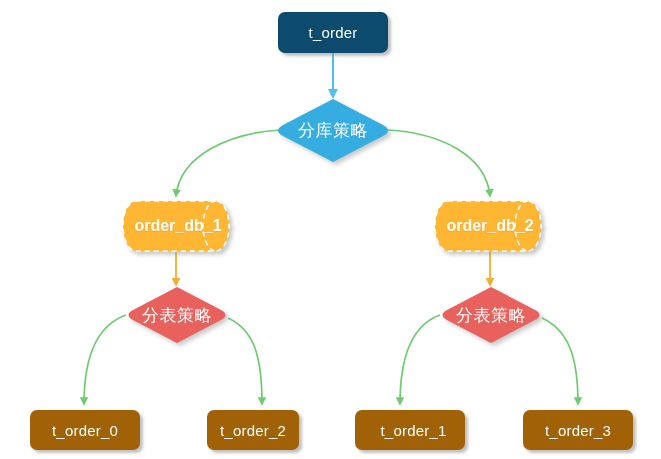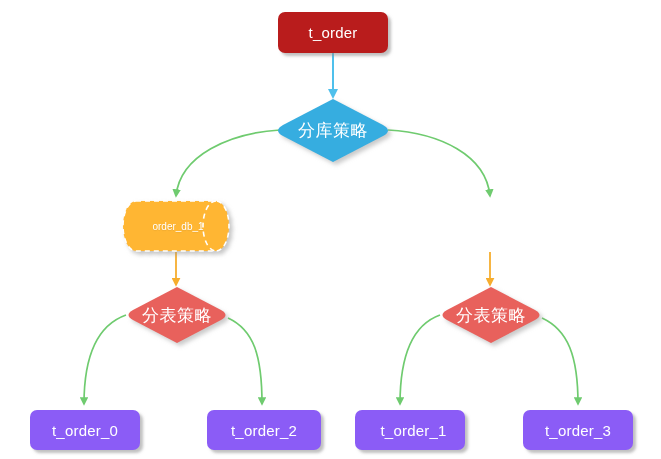--- a/index.html
+++ b/index.html
@@ -34,36 +34,36 @@
   }
   
   .rect {
     border-radius: 7px;
     box-shadow: 3px 3px 3px rgba(140,140,140,0.55);
   }
   .rect .label {
     font-size: 15px;
     letter-spacing: 0.2px;
   }
-  .rect.teal   { background: #b91c1c; }
-  .rect.purple { background: #8b5cf6; text-align: right; }
+  .rect.teal   { background: #0c4a6e; }
+  .rect.purple { background: #a16207; text-align: right; }
 
   
   .cylinder {
     filter: drop-shadow(3px 3px 2px rgba(150,150,150,0.55));
   }
   .cylinder .cyl-svg {
     position: absolute;
     left: 0;
     top: 0;
   }
   .cylinder .label {
     position: relative;
-    font-size: 10px;
-    font-weight: normal;
+    font-size: 16px;
+    font-weight: bold;
     z-index: 2;
     text-shadow: 0 1px 1px rgba(0,0,0,0.08);
   }
 
   
   .diamond {
     filter: drop-shadow(3px 3px 2px rgba(150,150,150,0.5));
   }
   .diamond .dia-svg {
     position: absolute;
@@ -126,40 +126,47 @@
   </div>
 
   <div class="node cylinder" style="left:122px; top:200px; width:112px; height:52px;">
     <svg class="cyl-svg" width="112" height="52" viewBox="0 0 112 52" xmlns="http://www.w3.org/2000/svg">
       <path d="M 14 1 L 94 1 A 13 25 0 0 1 94 51 L 14 51 A 13 25 0 0 1 14 1 Z" fill="#ffb633" stroke="#ffffff" stroke-width="1.6" stroke-dasharray="5,4"></path>
       <path d="M 94 1 A 13 25 0 0 0 94 51" fill="none" stroke="#ffffff" stroke-width="1.6" stroke-dasharray="5,4"></path>
     </svg>
     <span class="label">order_db_1</span>
   </div>
 
+  <div class="node cylinder" style="left:434px; top:200px; width:112px; height:52px;">
+    <svg class="cyl-svg" width="112" height="52" viewBox="0 0 112 52" xmlns="http://www.w3.org/2000/svg">
+      <path d="M 14 1 L 94 1 A 13 25 0 0 1 94 51 L 14 51 A 13 25 0 0 1 14 1 Z" fill="#ffb633" stroke="#ffffff" stroke-width="1.6" stroke-dasharray="5,4"></path>
+      <path d="M 94 1 A 13 25 0 0 0 94 51" fill="none" stroke="#ffffff" stroke-width="1.6" stroke-dasharray="5,4"></path>
+    </svg>
+    <span class="label">order_db_2</span>
+  </div>
 
   <div class="node diamond" style="left:122px; top:285px; width:110px; height:60px;">
     <svg class="dia-svg" width="110" height="60" viewBox="0 0 110 60" xmlns="http://www.w3.org/2000/svg">
       <path d="M 55 2 L 99 25 Q 108 30 99 35 L 55 58 L 11 35 Q 2 30 11 25 Z" fill="#e8615c"></path>
     </svg>
     <span class="label">分表策略</span>
   </div>
 
   <div class="node diamond" style="left:436px; top:285px; width:110px; height:60px;">
     <svg class="dia-svg" width="110" height="60" viewBox="0 0 110 60" xmlns="http://www.w3.org/2000/svg">
       <path d="M 55 2 L 99 25 Q 108 30 99 35 L 55 58 L 11 35 Q 2 30 11 25 Z" fill="#e8615c"></path>
     </svg>
     <span class="label">分表策略</span>
   </div>
 
   <div class="node rect purple" style="left:30px; top:410px; width:110px; height:40px;">
     <span class="label">t_order_0</span>
   </div>
 
-  <div class="node rect purple" style="left:207px; top:410px; width:114px; height:40px;">
+  <div class="node rect purple" style="left:207px; top:410px; width:92px; height:40px;">
     <span class="label">t_order_2</span>
   </div>
 
   <div class="node rect purple" style="left:355px; top:410px; width:110px; height:40px;padding-left:7px;">
     <span class="label">t_order_1</span>
   </div>
 
   <div class="node rect purple" style="left:523px; top:410px; width:110px; height:40px;">
     <span class="label">t_order_3</span>
   </div>

